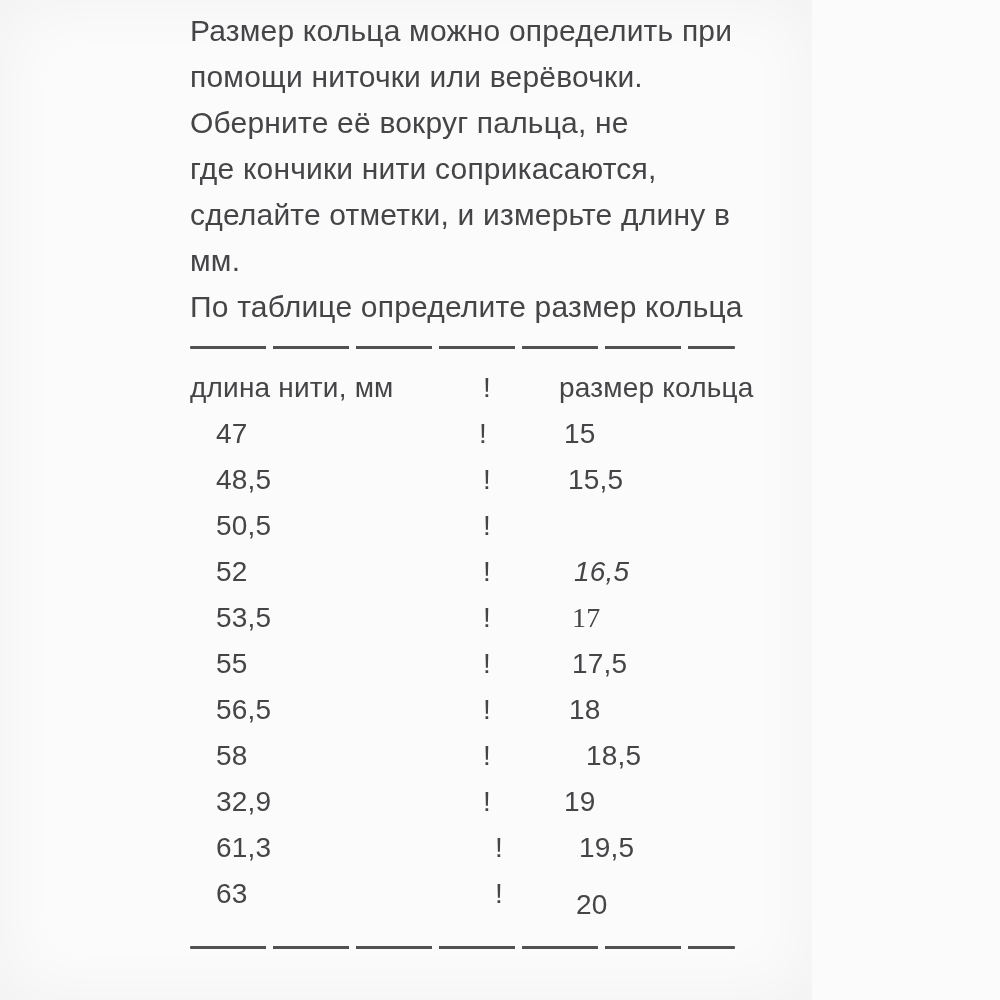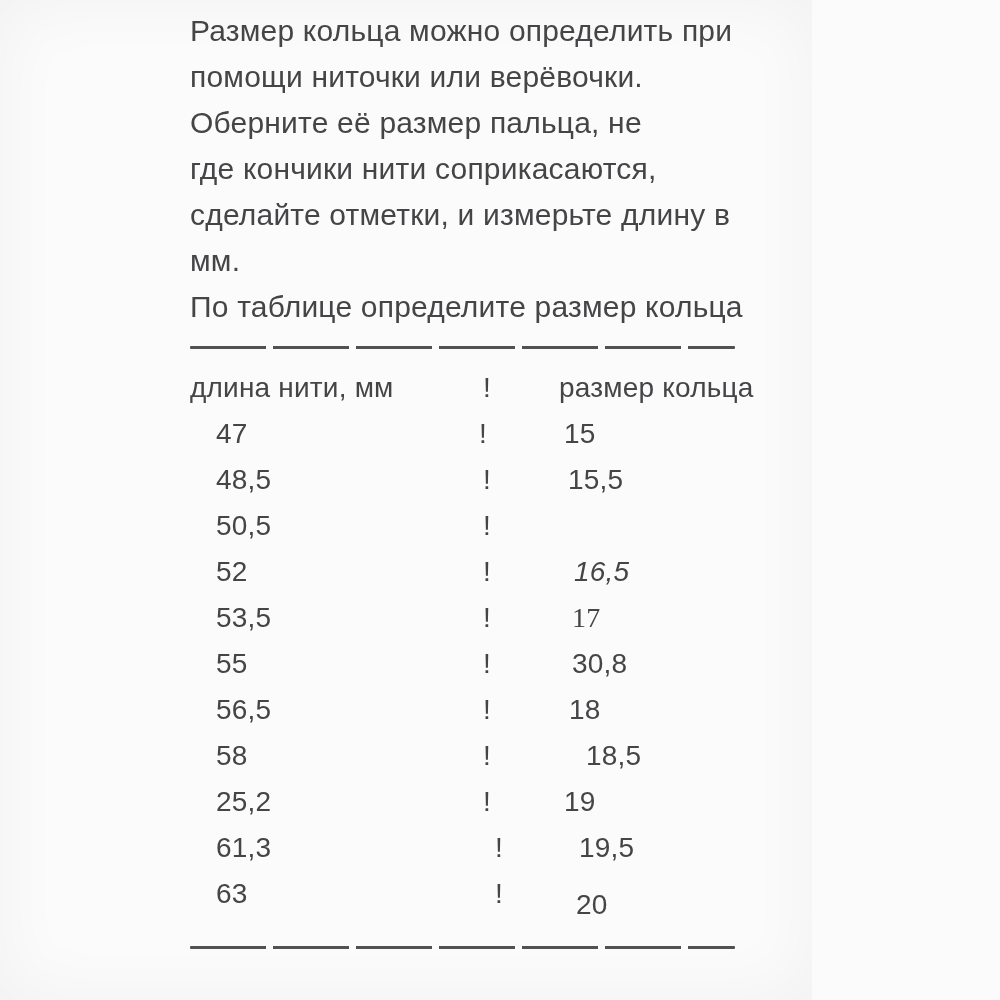--- a/index.html
+++ b/index.html
@@ -61,21 +61,21 @@
 </style>
 </head>
 <body>
 
 <div class="page">
 
   <div class="instructions">
 
   <div class="para-line">Размер кольца можно определить при</div>
       <div class="para-line">помощи ниточки или верёвочки.</div>
-      <div class="para-line">Оберните её размер пальца, не</div>
+      <div class="para-line">Оберните её вокруг пальца, не</div>
       <div class="para-line">где кончики нити соприкасаются,</div>
       <div class="para-line">сделайте отметки, и измерьте длину в</div>
       <div class="para-line">мм.</div>
       <div class="para-line">По таблице определите размер кольца</div>
     </div>
 
   <div class="divider divider-top"></div>
 
   <div class="ring-table">
     <div class="thead">
@@ -107,34 +107,34 @@
           <span class="c-size">16,5</span>
         </div>
         <div class="trow">
           <span class="c-len">53,5</span>
           <span class="c-sep">!</span>
           <span class="c-size">17</span>
         </div>
         <div class="trow">
           <span class="c-len">55</span>
           <span class="c-sep">!</span>
-          <span class="c-size">30,8</span>
+          <span class="c-size">17,5</span>
         </div>
         <div class="trow">
           <span class="c-len">56,5</span>
           <span class="c-sep">!</span>
           <span class="c-size">18</span>
         </div>
         <div class="trow">
           <span class="c-len">58</span>
           <span class="c-sep">!</span>
           <span class="c-size">18,5</span>
         </div>
         <div class="trow">
-          <span class="c-len">25,2</span>
+          <span class="c-len">32,9</span>
           <span class="c-sep">!</span>
           <span class="c-size">19</span>
         </div>
         <div class="trow">
           <span class="c-len">61,3</span>
           <span class="c-sep">!</span>
           <span class="c-size">19,5</span>
         </div>
         <div class="trow">
           <span class="c-len">63</span>

